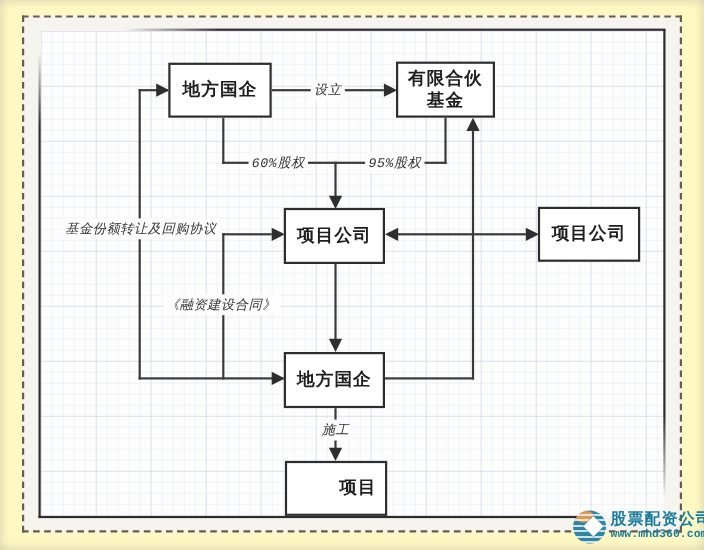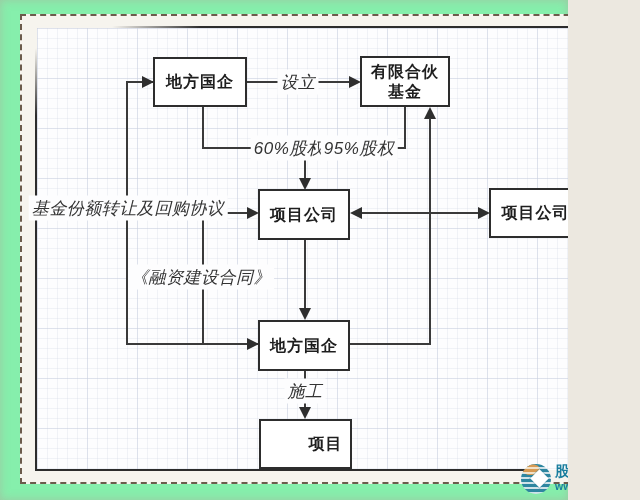--- a/index.html
+++ b/index.html
@@ -1,19 +1,19 @@
 <!DOCTYPE html>
 <html><head>
 <meta charset="utf-8">
 <style>
   html,body{margin:0;padding:0;background:#ece8e0;}
   .page{
-    position:relative;width:568px;height:500px;overflow:hidden;
-    background:#86efac;
-    font-family:Liberation Sans, sans-serif;
+    position:relative;width:640px;height:500px;overflow:hidden;
+    background:#fef9c3;
+    font-family:Liberation Mono, monospace;
     box-shadow:inset 0 0 10px rgba(175,168,155,.55);
   }
   .dashed-frame{
     position:absolute;left:20px;top:14px;width:596px;height:466px;
     border:2px dashed #6b5b4c;background:#f6f4ee;z-index:1;
   }
   .canvas-grid{
     position:absolute;left:37px;top:28px;width:567px;height:442px;z-index:2;
     background-color:#fdfdfe;
     background-image:
@@ -48,21 +48,21 @@
 
   .seg{position:absolute;background:#3a3a3a;z-index:3;}
   .ah{position:absolute;width:0;height:0;z-index:4;}
   .ah-r{border-top:6px solid transparent;border-bottom:6px solid transparent;border-left:12px solid #2e2e2e;}
   .ah-l{border-top:6px solid transparent;border-bottom:6px solid transparent;border-right:12px solid #2e2e2e;}
   .ah-d{border-left:6px solid transparent;border-right:6px solid transparent;border-top:12px solid #2e2e2e;}
   .ah-u{border-left:6px solid transparent;border-right:6px solid transparent;border-bottom:12px solid #2e2e2e;}
 
   .elabel{
     position:absolute;z-index:5;transform:translate(-50%,-50%);
-    font-style:italic;font-size:17px;color:#333;background:#fdfdfe;
+    font-style:italic;font-size:12px;color:#333;background:#fdfdfe;
     padding:1px 3px;white-space:nowrap;letter-spacing:.5px;
   }
   .z6{z-index:6;}
   .seg.z55{z-index:5;}
 
   .watermark{position:absolute;z-index:8;}
   .wm-icon{
     position:absolute;left:521px;top:464px;width:30px;height:30px;border-radius:50%;
     overflow:hidden;
     background:repeating-linear-gradient(180deg,#2e86a0 0 3px,#cfe2e8 3px 5px);
@@ -144,21 +144,21 @@
     <span>项目公司</span>
   </div>
   <div class="node n-winning">
     <span>地方国企</span>
   </div>
   <div class="node n-project">
     <span>项目</span>
   </div>
 
   <div class="elabel" style="left:298px;top:82px;">设立</div>
-  <div class="elabel" style="left:253px;top:148px;margin-left:36px;">60%股权</div>
+  <div class="elabel" style="left:253px;top:148px;">60%股权</div>
   <div class="elabel" style="left:359px;top:148px;">95%股权</div>
   <div class="elabel" style="left:128px;top:208px;">基金份额转让及回购协议</div>
   <div class="elabel" style="left:201px;top:277px;">《融资建设合同》</div>
   <div class="elabel" style="left:305px;top:391px;">施工</div>
 
   <div class="watermark">
     <div class="wm-icon"></div>
     <div class="wm-diamond"></div>
     <div class="wm-company">股票配资公司</div>
     <div class="wm-url">www.mhd360.com</div>

